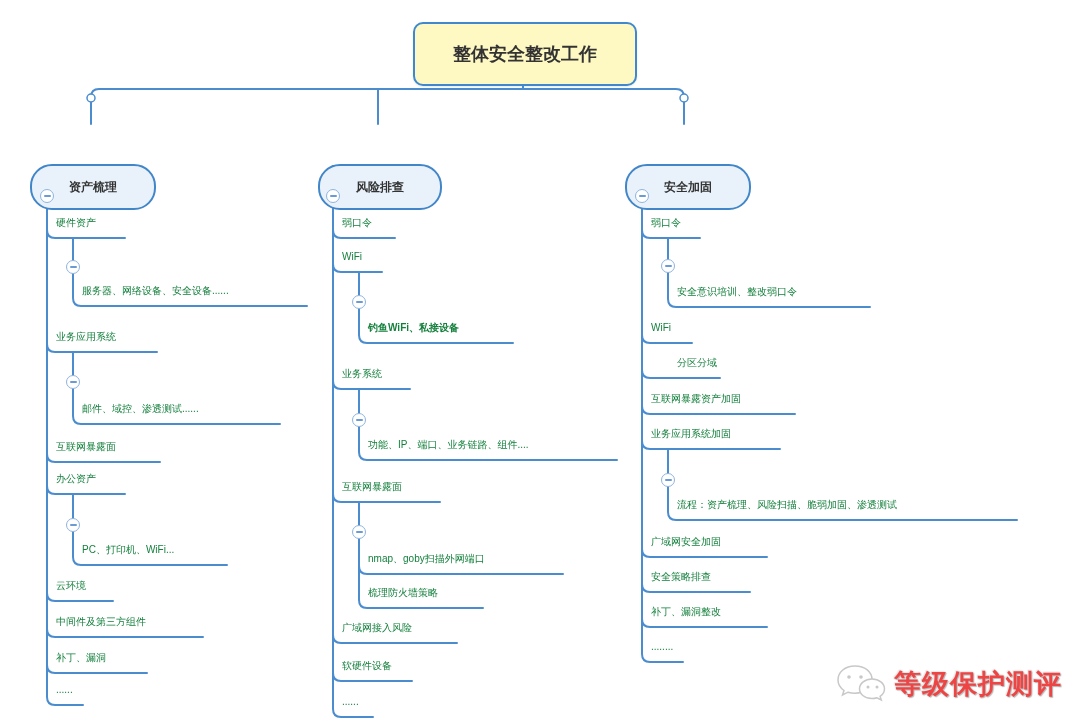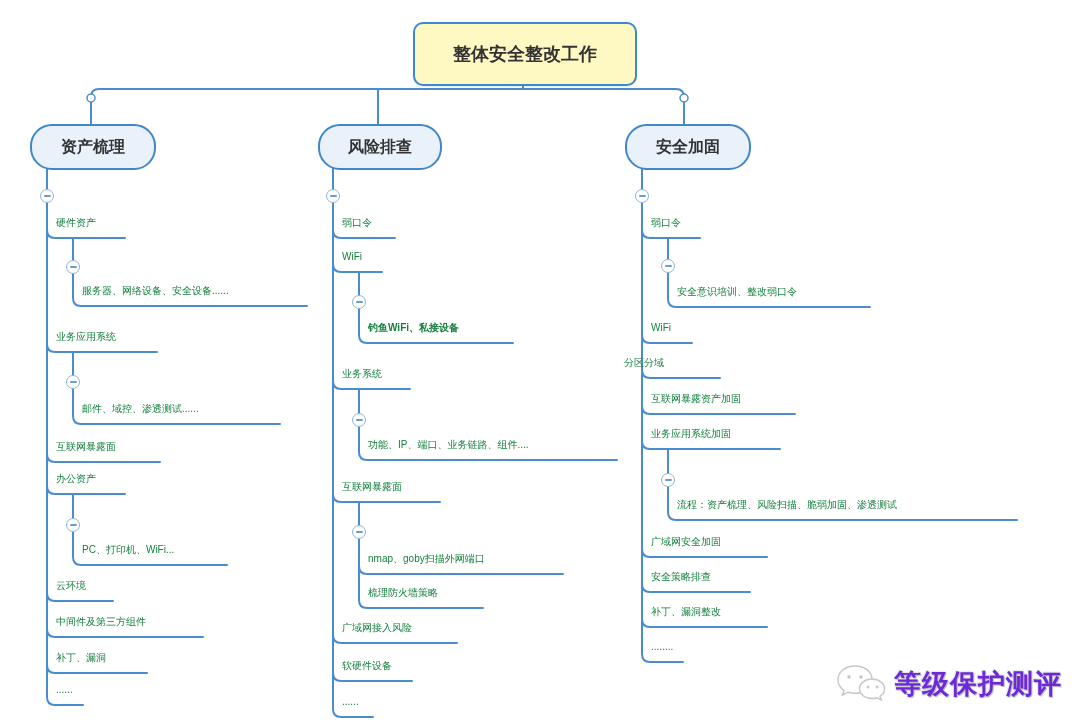--- a/index.html
+++ b/index.html
@@ -10,36 +10,36 @@
   svg.lines{position:absolute;left:0;top:0;z-index:1;}
   .root-node{
     position:absolute;left:413px;top:22px;width:220px;height:60px;z-index:3;
     background:#fef9c3;border:2.5px solid #3f87cf;border-radius:10px;
     display:flex;align-items:center;justify-content:center;
     font-size:18px;font-weight:600;color:#333;box-shadow:0 1px 2px rgba(70,130,190,.15);
   }
   .branch-node{
     position:absolute;height:42px;z-index:3;background:#e9f2fb;border:2px solid #4186c9;
     border-radius:22px;display:flex;align-items:center;justify-content:center;
-    font-size:16px;font-weight:600;color:#333;
+    font-size:12px;font-weight:600;color:#333;margin-top:40px;
   }
   .label{
     position:absolute;z-index:3;font-size:10px;line-height:22px;color:#15803d;white-space:nowrap;
   }
   .collapse{
     position:absolute;width:14px;height:14px;z-index:4;background:#fff;
     border:1.5px solid #8db4dd;border-radius:50%;box-sizing:border-box;
     display:flex;align-items:center;justify-content:center;cursor:pointer;
   }
   .collapse i{display:block;width:7px;height:2px;background:#6b9bd2;border-radius:1px;}
   .watermark{
     position:absolute;right:18px;bottom:18px;z-index:5;display:flex;align-items:center;gap:8px;
   }
   .watermark .wm-text{
-    font-size:27px;font-weight:700;color:#6d28d9;letter-spacing:1px;
+    font-size:27px;font-weight:700;color:#ef4444;letter-spacing:1px;
     text-shadow:1px 1px 1px #b5b5b5,-1px -1px 1px #e8e8e8,0 0 2px #cccccc;
   }
 </style>
 </head>
 <body>
 
 <div id="canvas">
 
   <svg class="lines" width="1080" height="724" viewBox="0 0 1080 724">
     <g fill="none" stroke="#4a8cce" stroke-width="2" stroke-linecap="round">
@@ -150,21 +150,21 @@
   <div class="label" style="left:342px;top:476px;">互联网暴露面</div>
   <div class="label" style="left:368px;top:548px;">nmap、goby扫描外网端口</div>
   <div class="label" style="left:368px;top:582px;">梳理防火墙策略</div>
   <div class="label" style="left:342px;top:617px;">广域网接入风险</div>
   <div class="label" style="left:342px;top:655px;">软硬件设备</div>
   <div class="label" style="left:342px;top:691px;">......</div>
 
   <div class="label" style="left:651px;top:212px;">弱口令</div>
   <div class="label" style="left:677px;top:281px;">安全意识培训、整改弱口令</div>
   <div class="label" style="left:651px;top:317px;">WiFi</div>
-  <div class="label" style="left:624px;top:352px;">分区分域</div>
+  <div class="label" style="left:677px;top:352px;">分区分域</div>
   <div class="label" style="left:651px;top:388px;">互联网暴露资产加固</div>
   <div class="label" style="left:651px;top:423px;">业务应用系统加固</div>
   <div class="label" style="left:677px;top:494px;">流程：资产梳理、风险扫描、脆弱加固、渗透测试</div>
   <div class="label" style="left:651px;top:531px;">广域网安全加固</div>
   <div class="label" style="left:651px;top:566px;">安全策略排查</div>
   <div class="label" style="left:651px;top:601px;">补丁、漏洞整改</div>
   <div class="label" style="left:651px;top:636px;">........</div>
 
   <div class="watermark">
     <svg width="52" height="44" viewBox="0 0 52 44">

